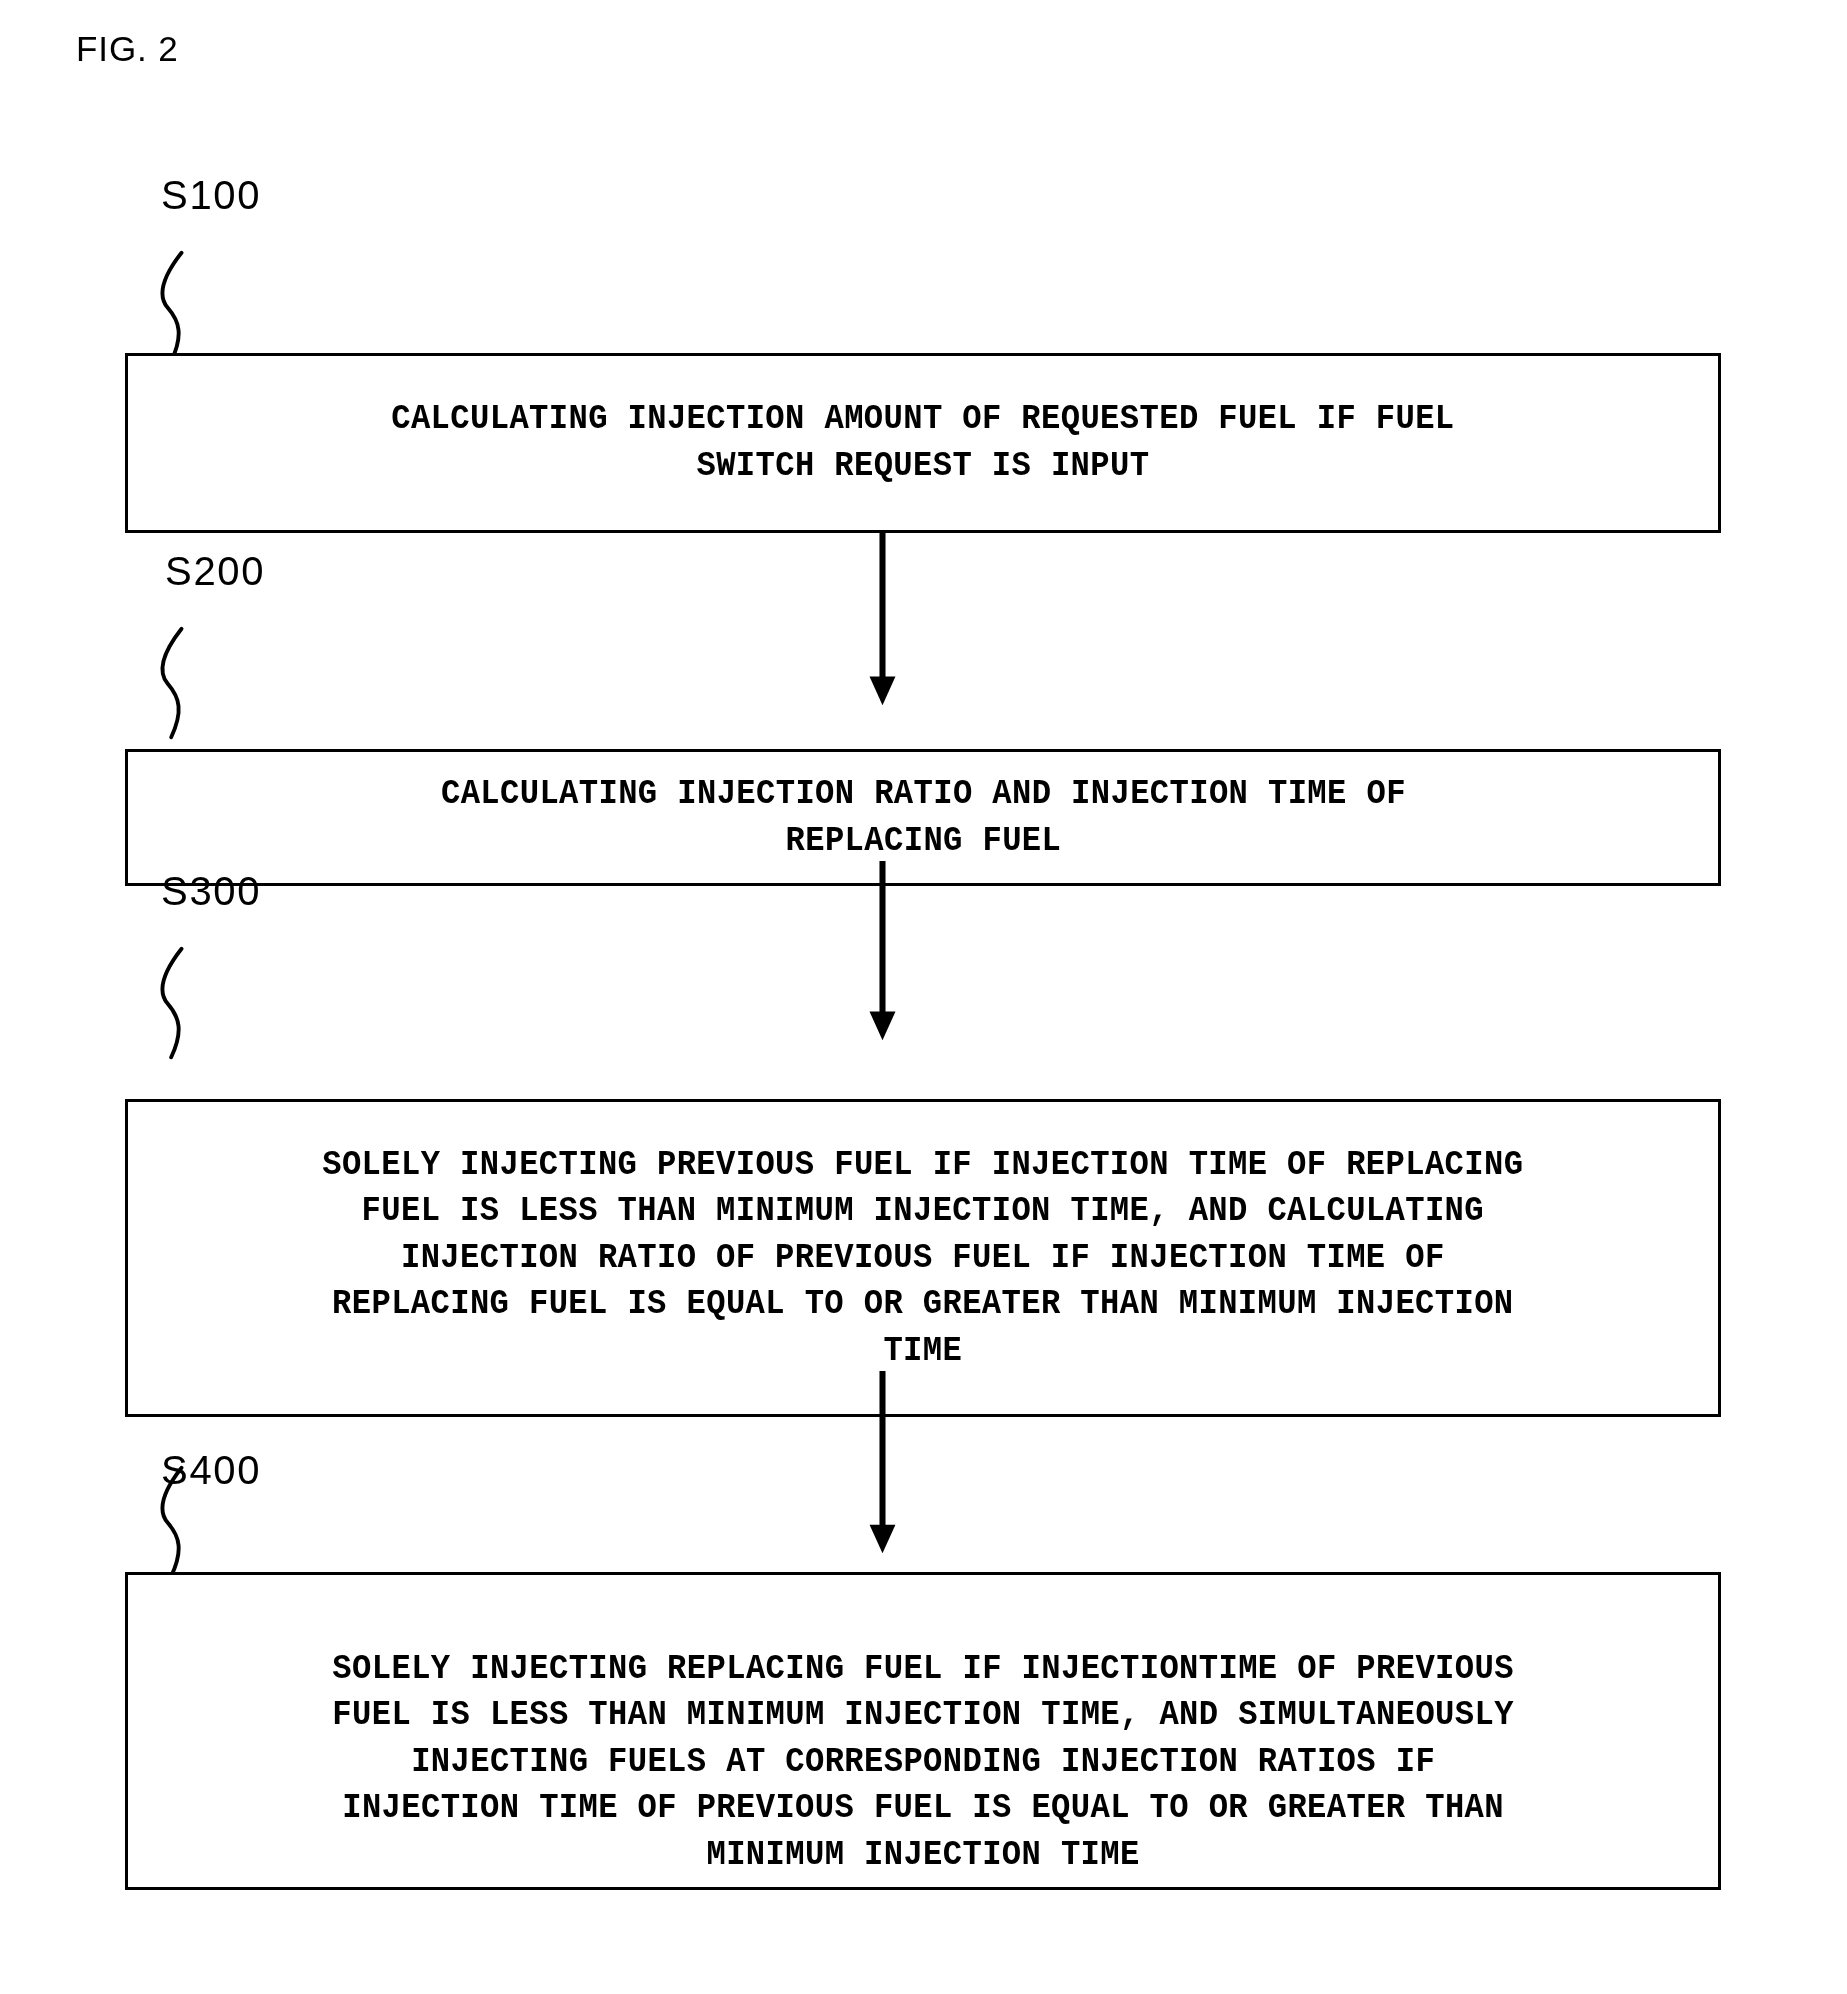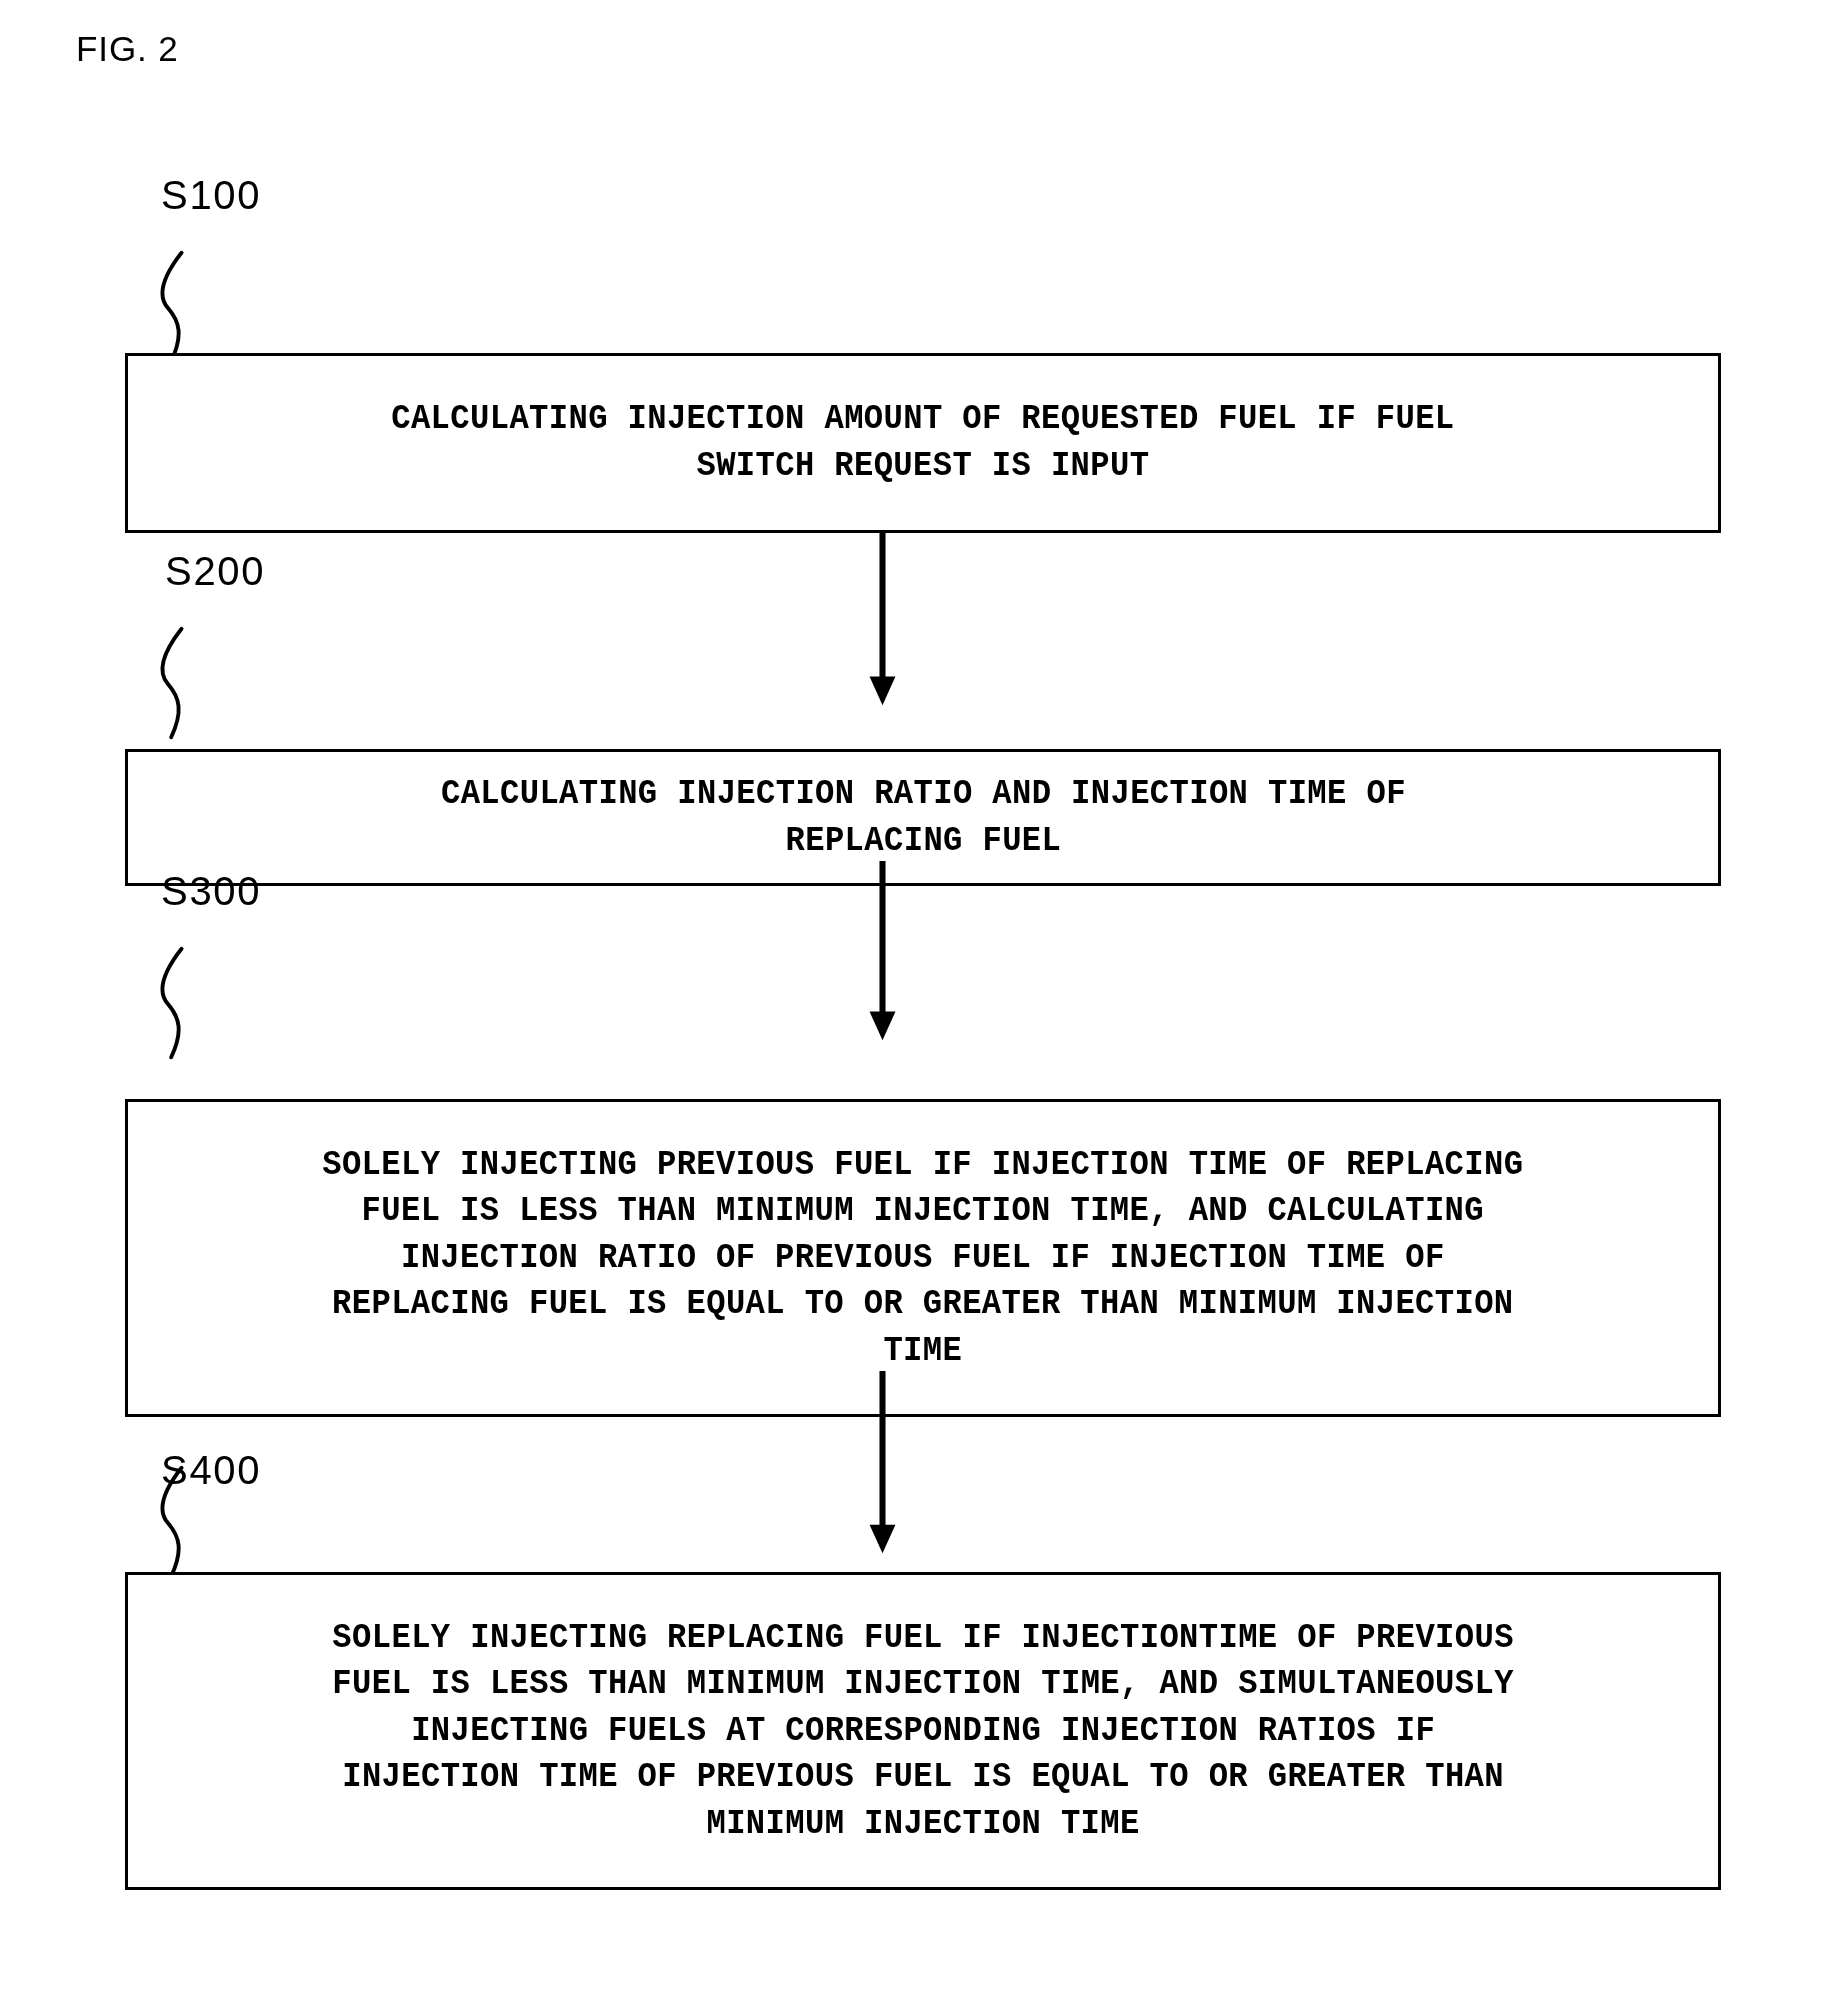--- a/index.html
+++ b/index.html
@@ -162,21 +162,21 @@
   </span>
 
   <div class="step-label" style="left:161px; top:1448px;">S400</div>
 
   <span class="leader" style="left:145px; top:1466px;">
     <svg width="61" height="112" viewBox="0 0 70 130">
       <path d="M42,2 C20,30 14,52 26,66 C40,82 44,98 30,128" fill="none" stroke="#000" stroke-width="4.5" stroke-linecap="round"></path>
     </svg>
   </span>
 
-  <div class="box" style="top:1572px; height:318px;">
+  <div class="box" style="top:1572px; height:318px;align-items:flex-end;">
     <div class="box-text tight">SOLELY INJECTING REPLACING FUEL IF INJECTIONTIME OF PREVIOUS
 FUEL IS LESS THAN MINIMUM INJECTION TIME, AND SIMULTANEOUSLY
 INJECTING FUELS AT CORRESPONDING INJECTION RATIOS IF
 INJECTION TIME OF PREVIOUS FUEL IS EQUAL TO OR GREATER THAN
 MINIMUM INJECTION TIME</div>
   </div>
 
 </div>
 
 

